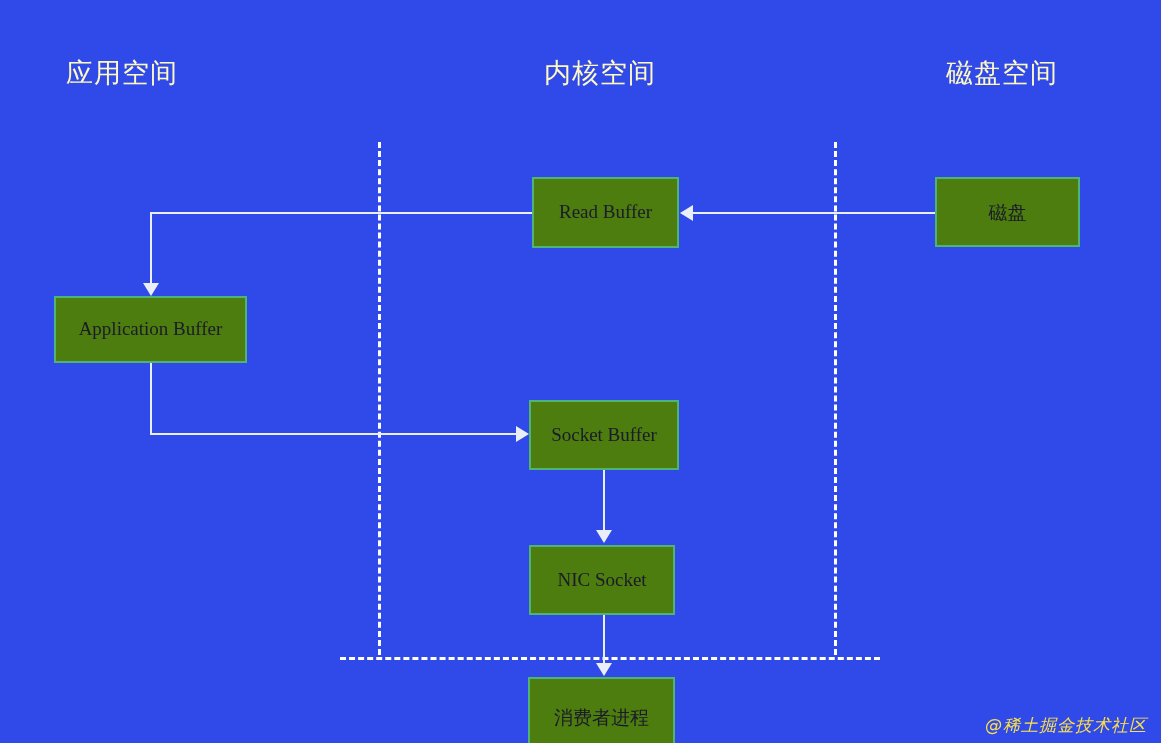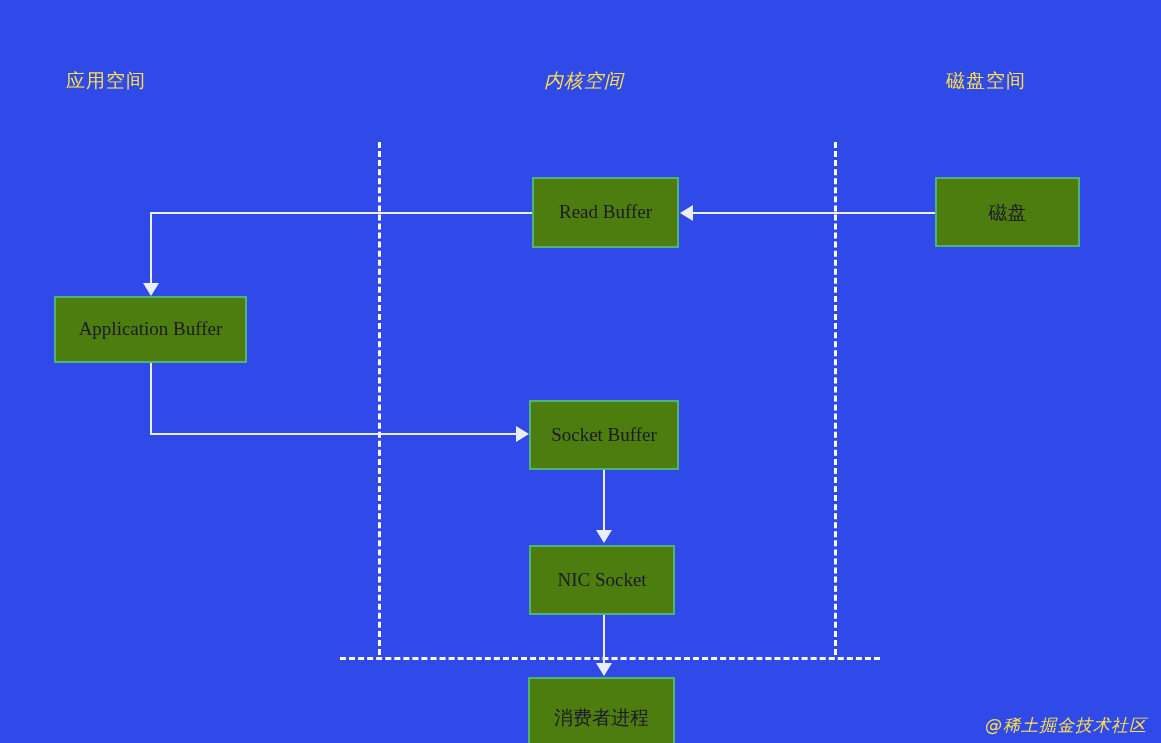--- a/index.html
+++ b/index.html
@@ -13,31 +13,30 @@
   }
   #canvas {
     position: relative;
     width: 1161px;
     height: 743px;
     background: #2f4ae8;
     overflow: hidden;
   }
   .zone-title {
     position: absolute;
-    color: #fde047;
+    color: #fef9c3;
     font-family: "DejaVu Sans", sans-serif;
-    font-size: 19px;
+    font-size: 27px;
     font-weight: 400;
     letter-spacing: 1px;
     white-space: nowrap;
     line-height: 1;
-    margin-top: 12px;
   }
   #title-app   { left: 66px;  top: 59px; }
-  #title-kernel{ left: 544px; top: 59px; font-style: italic; }
+  #title-kernel{ left: 544px; top: 59px; }
   #title-disk  { left: 946px; top: 59px; }
 
   .node {
     position: absolute;
     background: #4d7c0f;
     border: 2px solid #4fb373;
     box-sizing: border-box;
     display: flex;
     align-items: center;
     justify-content: center;

